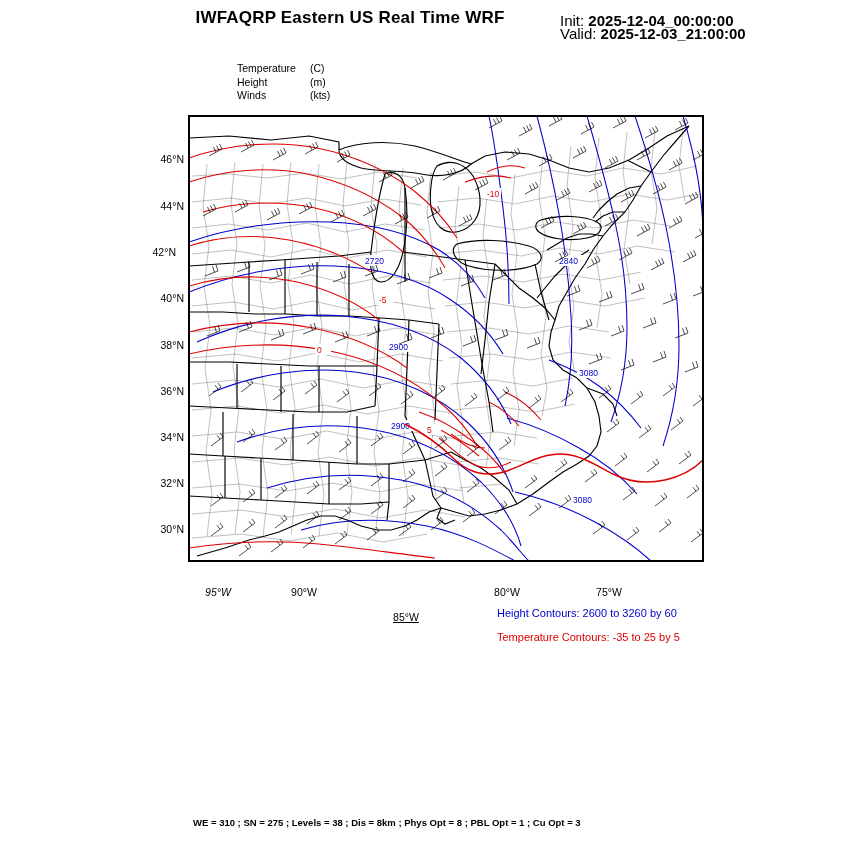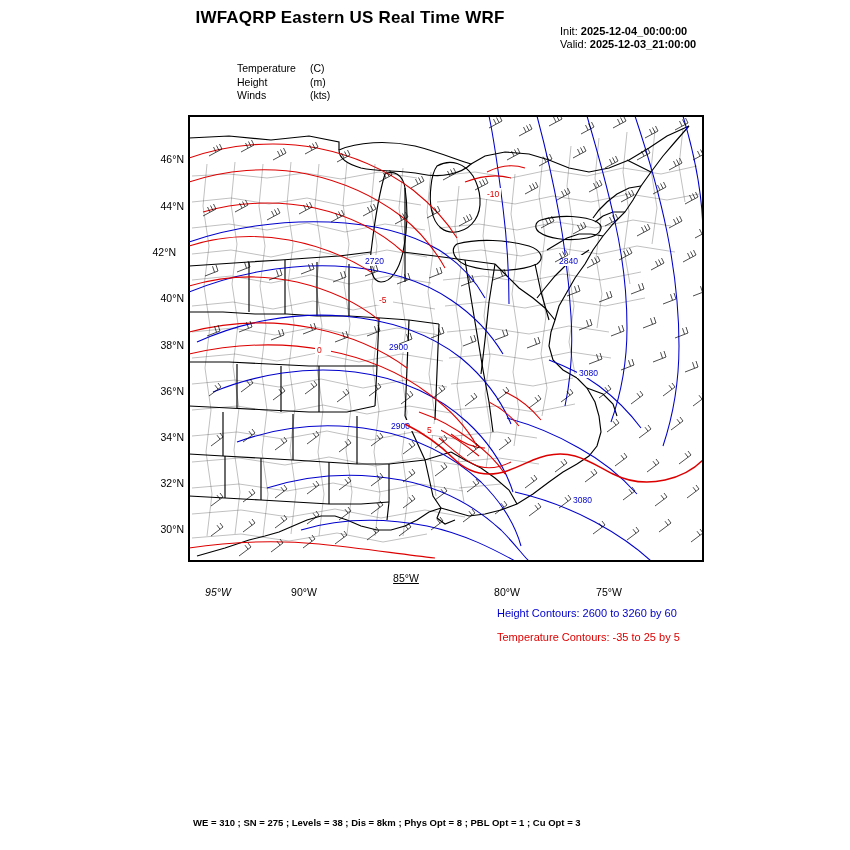--- a/index.html
+++ b/index.html
@@ -19,22 +19,22 @@
 
   
   #title {
     left: 0; top: 8px; width: 700px;
     text-align: center;
     font-size: 17px;
     font-weight: bold;
     letter-spacing: 0.2px;
   }
   #init-block {
-    left: 560px; top: 25px;
-    font-size: 11px;
+    left: 560px; top: 14px;
+    font-size: 15px;
     line-height: 13px;
     font-weight: bold;
   }
   #init-block .lbl { font-weight: normal; }
 
   
   #units {
     left: 193px; top: 62px;
     font-size: 10.5px;
     line-height: 13.5px;
@@ -127,21 +127,21 @@
 <div class="abs ylab" style="left:132px; top:246px;">42°N</div>
 <div class="abs ylab" style="left:140px; top:292px;">40°N</div>
 <div class="abs ylab" style="left:140px; top:339px;">38°N</div>
 <div class="abs ylab" style="left:140px; top:385px;">36°N</div>
 <div class="abs ylab" style="left:140px; top:431px;">34°N</div>
 <div class="abs ylab" style="left:140px; top:477px;">32°N</div>
 <div class="abs ylab" style="left:140px; top:523px;">30°N</div>
 
 <div class="abs xlab" style="left:195px; top:586px;font-style:italic;">95°W</div>
 <div class="abs xlab" style="left:281px; top:586px;">90°W</div>
-<div class="abs xlab" style="left:383px; top:572px;text-decoration:underline;">85°W</div>
+<div class="abs xlab" style="left:383px; top:611px;text-decoration:underline;">85°W</div>
 <div class="abs xlab" style="left:484px; top:586px;">80°W</div>
 <div class="abs xlab" style="left:586px; top:586px;">75°W</div>
 
 <div class="abs" id="plot">
   <svg width="514" height="445" viewBox="0 0 514 445" xmlns="http://www.w3.org/2000/svg">
     <defs>
 
       <g id="barb">
         <line x1="0" y1="0" x2="13" y2="-7" stroke="#000" stroke-width="0.7"></line>
         <line x1="13" y1="-7" x2="10.5" y2="-12" stroke="#000" stroke-width="0.7"></line>

